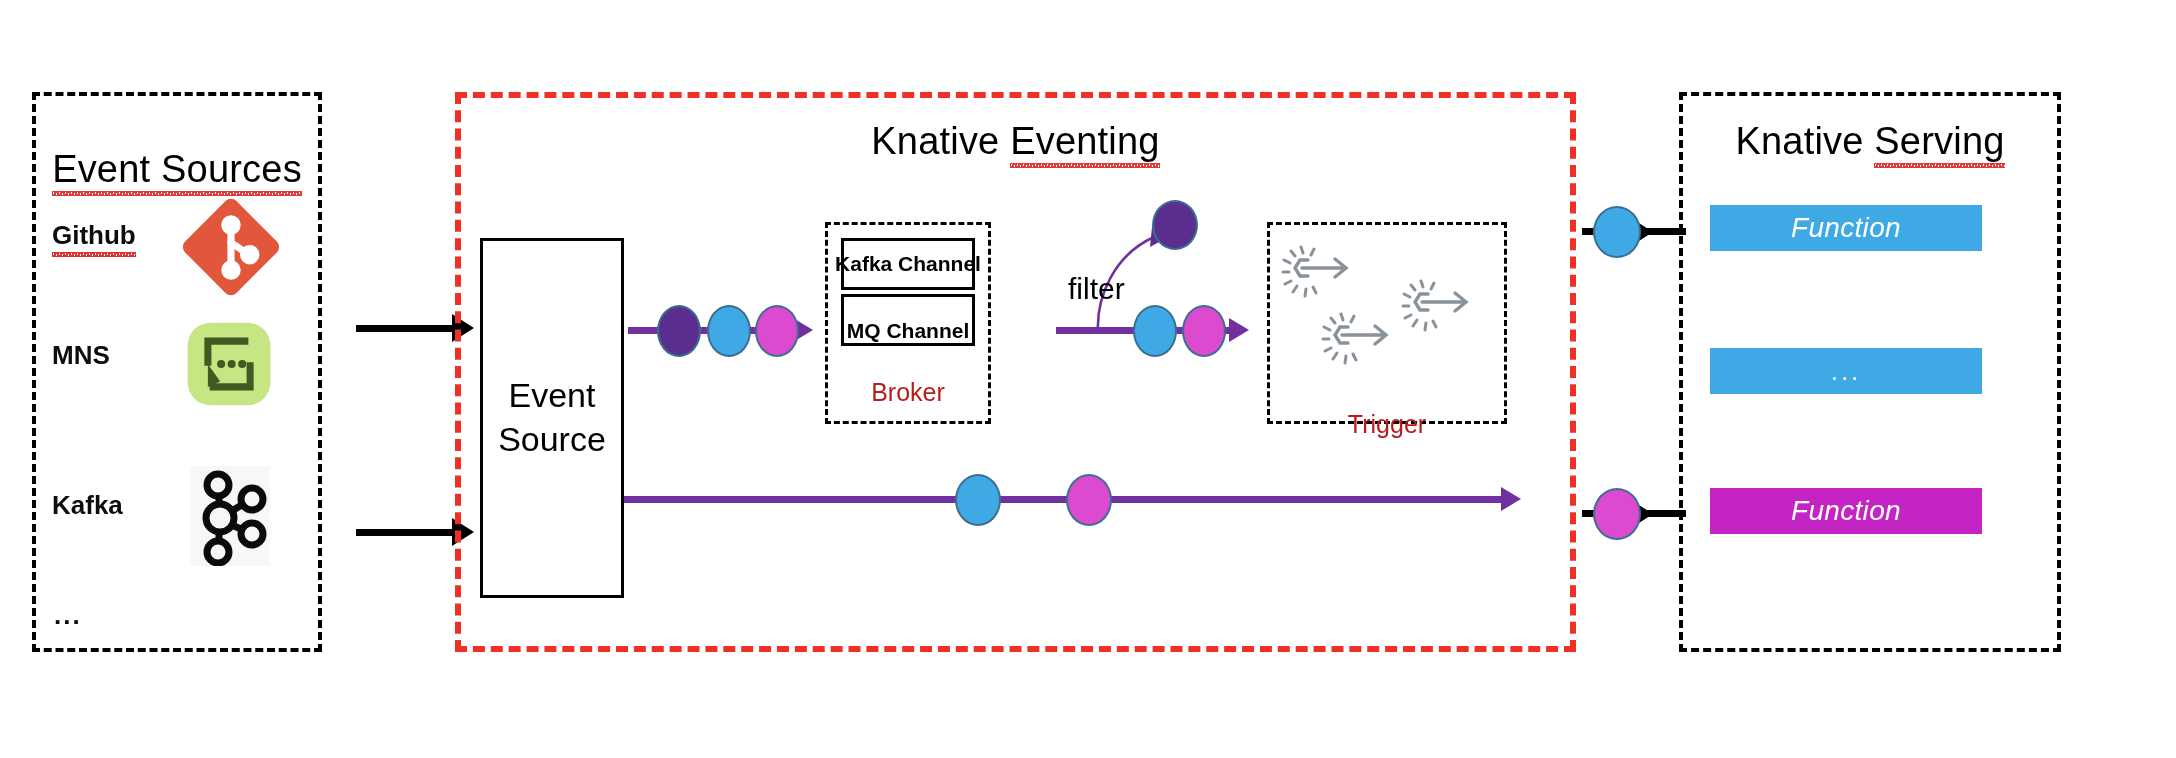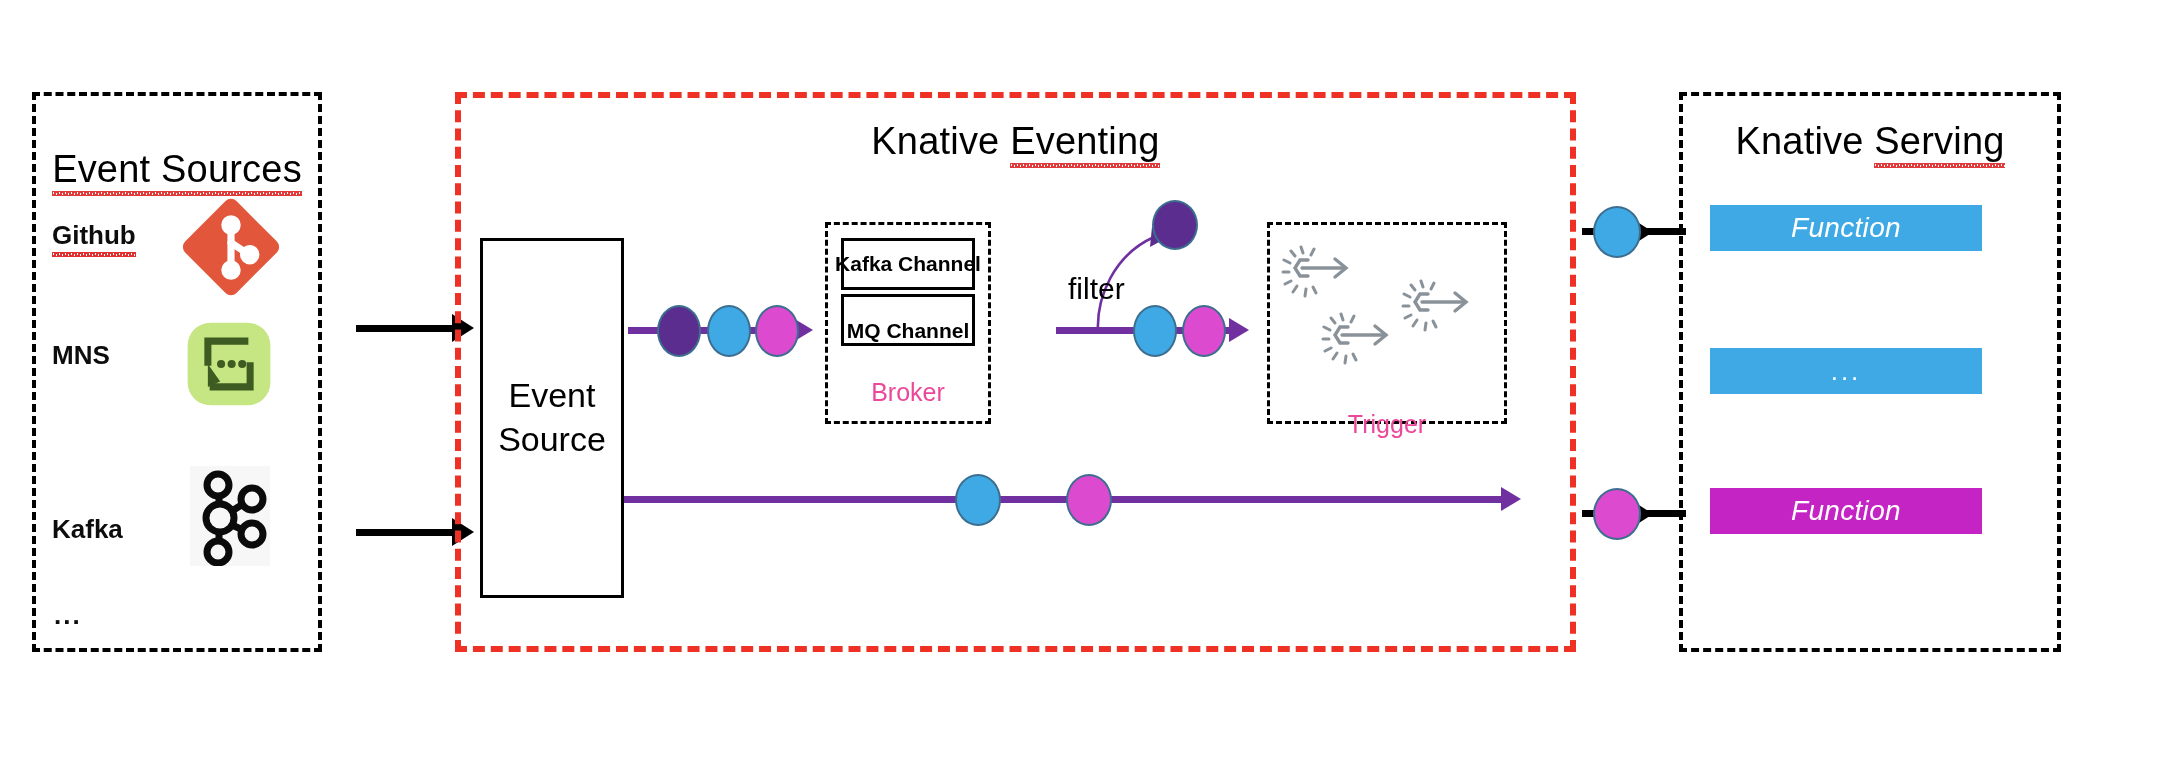--- a/index.html
+++ b/index.html
@@ -134,21 +134,21 @@
     font-weight: bold;
     color: #000000;
     white-space: nowrap;
   }
   .box-caption {
     position: absolute;
     left: 0;
     right: 0;
     text-align: center;
     font-size: 25px;
-    color: #ec4899;
+    color: #b91c1c;
   }
 
   
   .trigger-box {
     position: absolute;
     box-sizing: border-box;
     border: 3px dashed #000000;
     background: #ffffff;
   }
   .trig-icon { position: absolute; }
@@ -248,21 +248,21 @@
         <polygon points="26,50 26,76 40,70" fill="#3E5C22" stroke="none"></polygon>
       </g>
       <g fill="#3E5C22">
         <circle cx="41" cy="50" r="4.6"></circle>
         <circle cx="53" cy="50" r="4.6"></circle>
         <circle cx="65" cy="50" r="4.6"></circle>
       </g>
     </svg>
   </div>
 
-  <div class="src-row" style="left:52px; top:490px;margin-top:24px;">
+  <div class="src-row" style="left:52px; top:490px;">
     <span class="src-label">Kafka</span>
   </div>
 
   <div class="src-icon" style="left:190px; top:466px; width:80px; height:100px;">
     <svg viewBox="0 0 80 100" width="80" height="100" aria-hidden="true">
       <rect x="0" y="0" width="80" height="100" fill="#F7F7F7"></rect>
       <g fill="none" stroke="#0B0B0B" stroke-width="7">
         <circle cx="28" cy="19" r="11"></circle>
         <circle cx="30" cy="52" r="14"></circle>
         <circle cx="28" cy="86" r="11"></circle>

